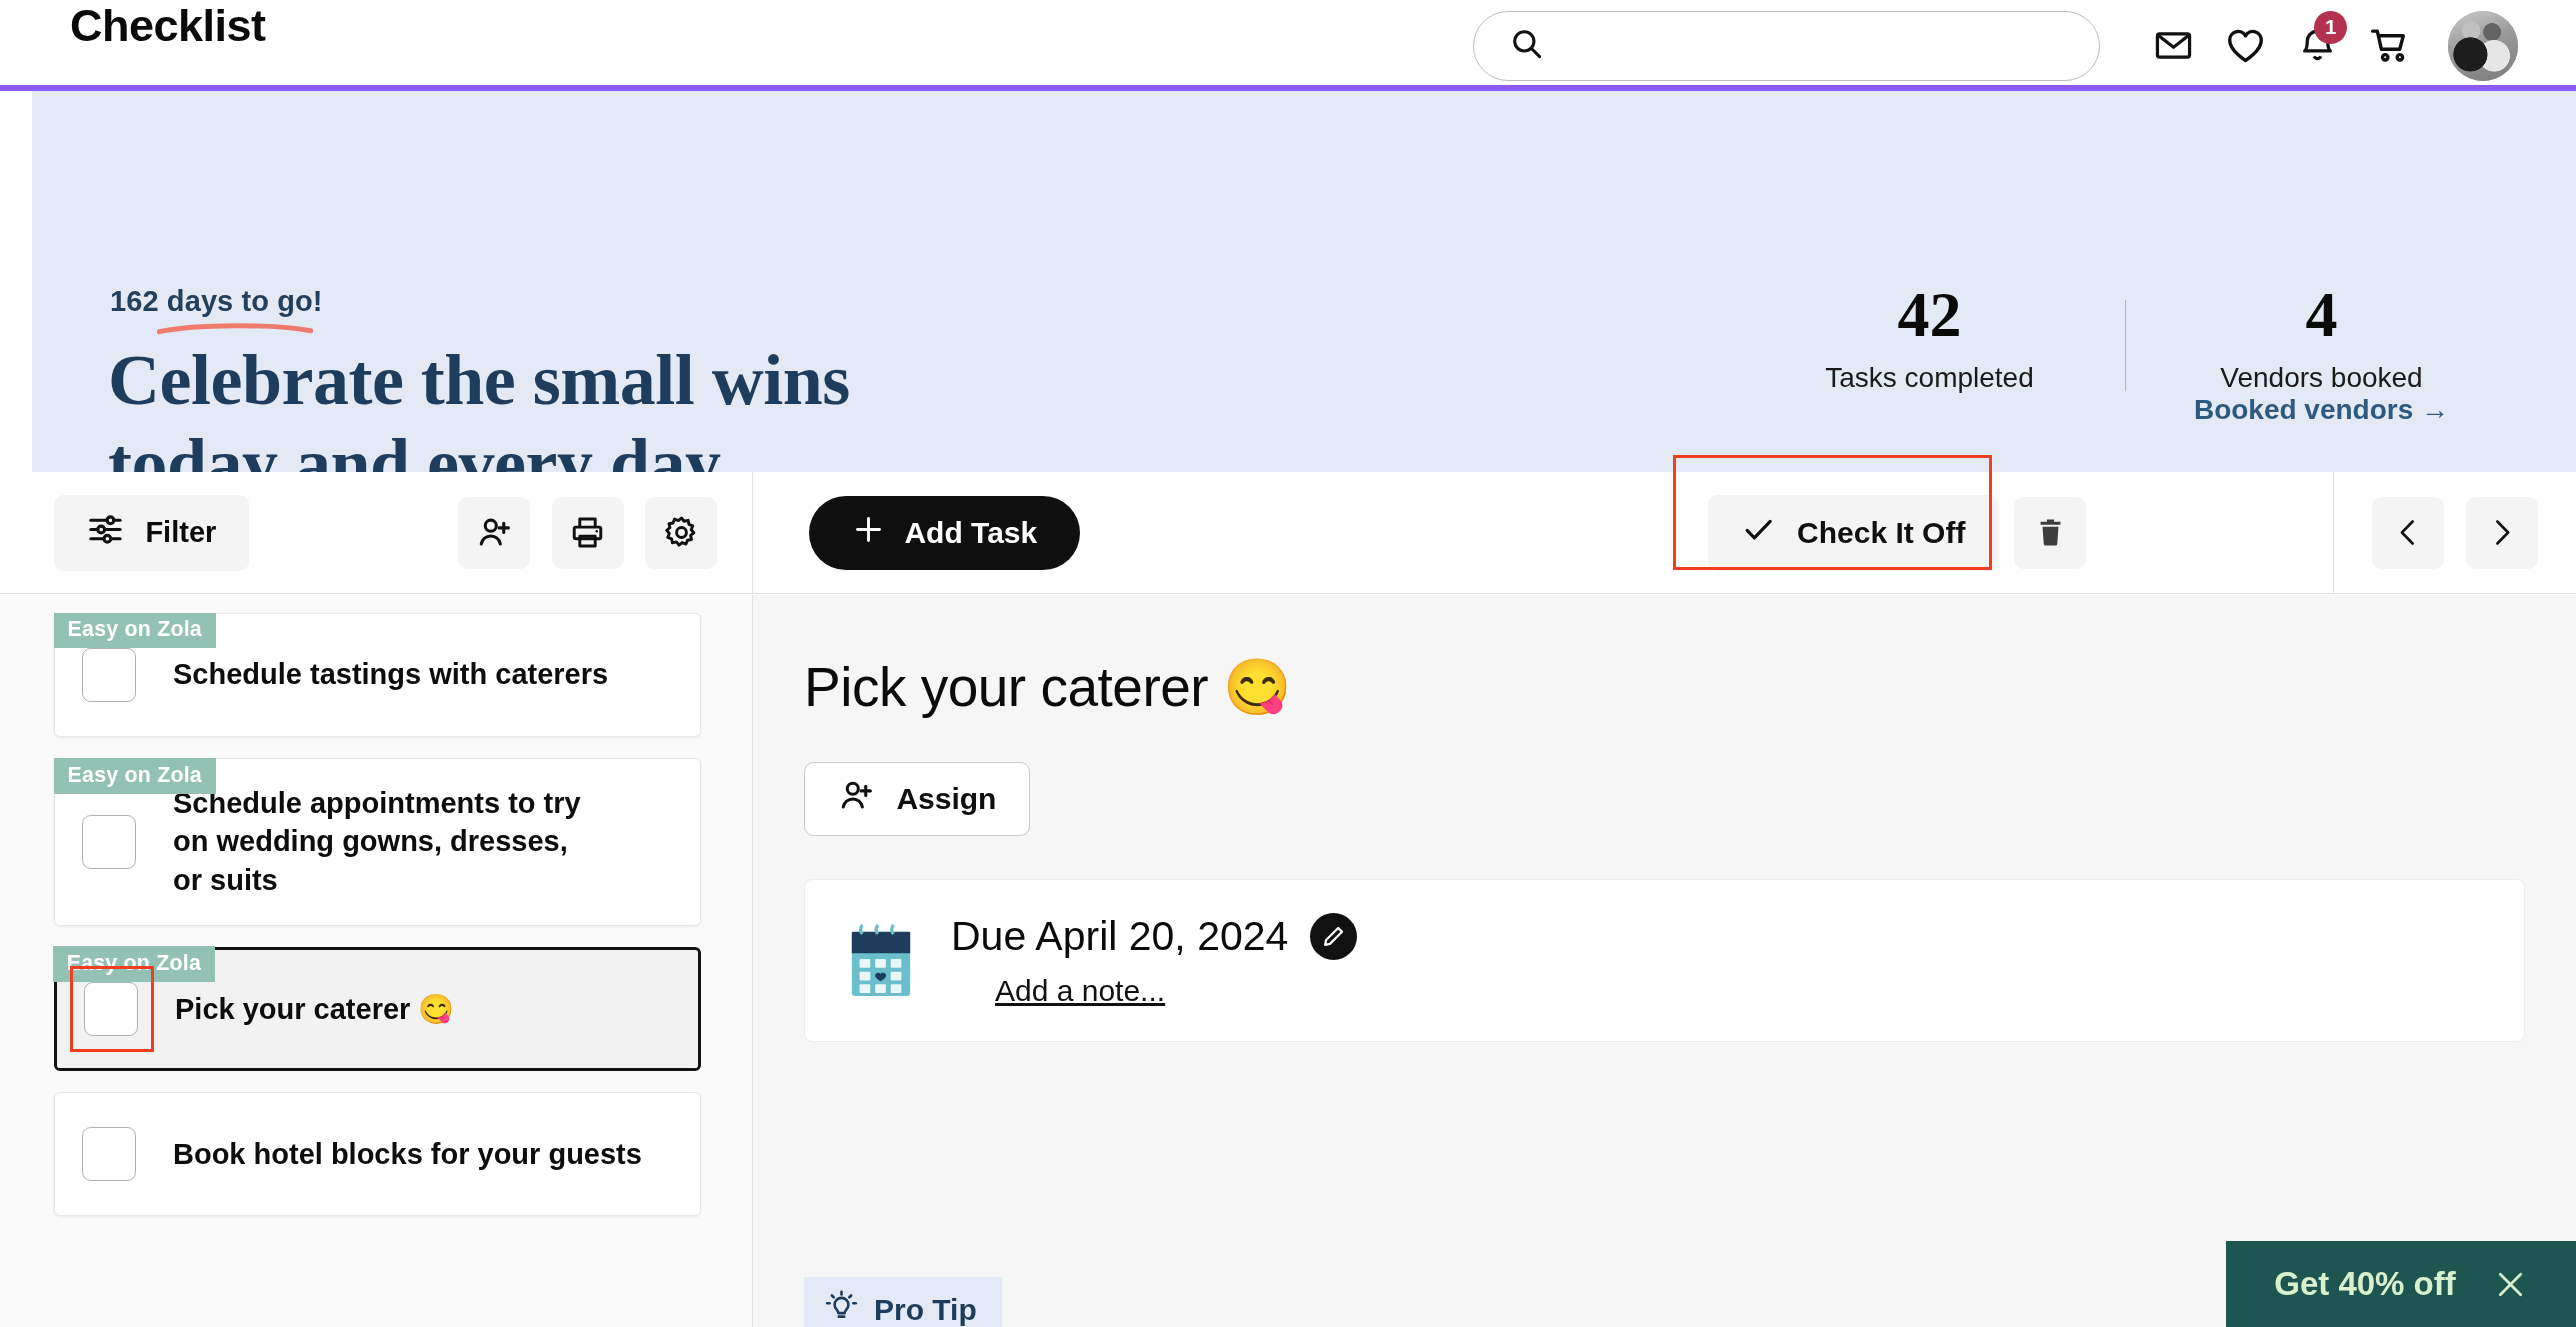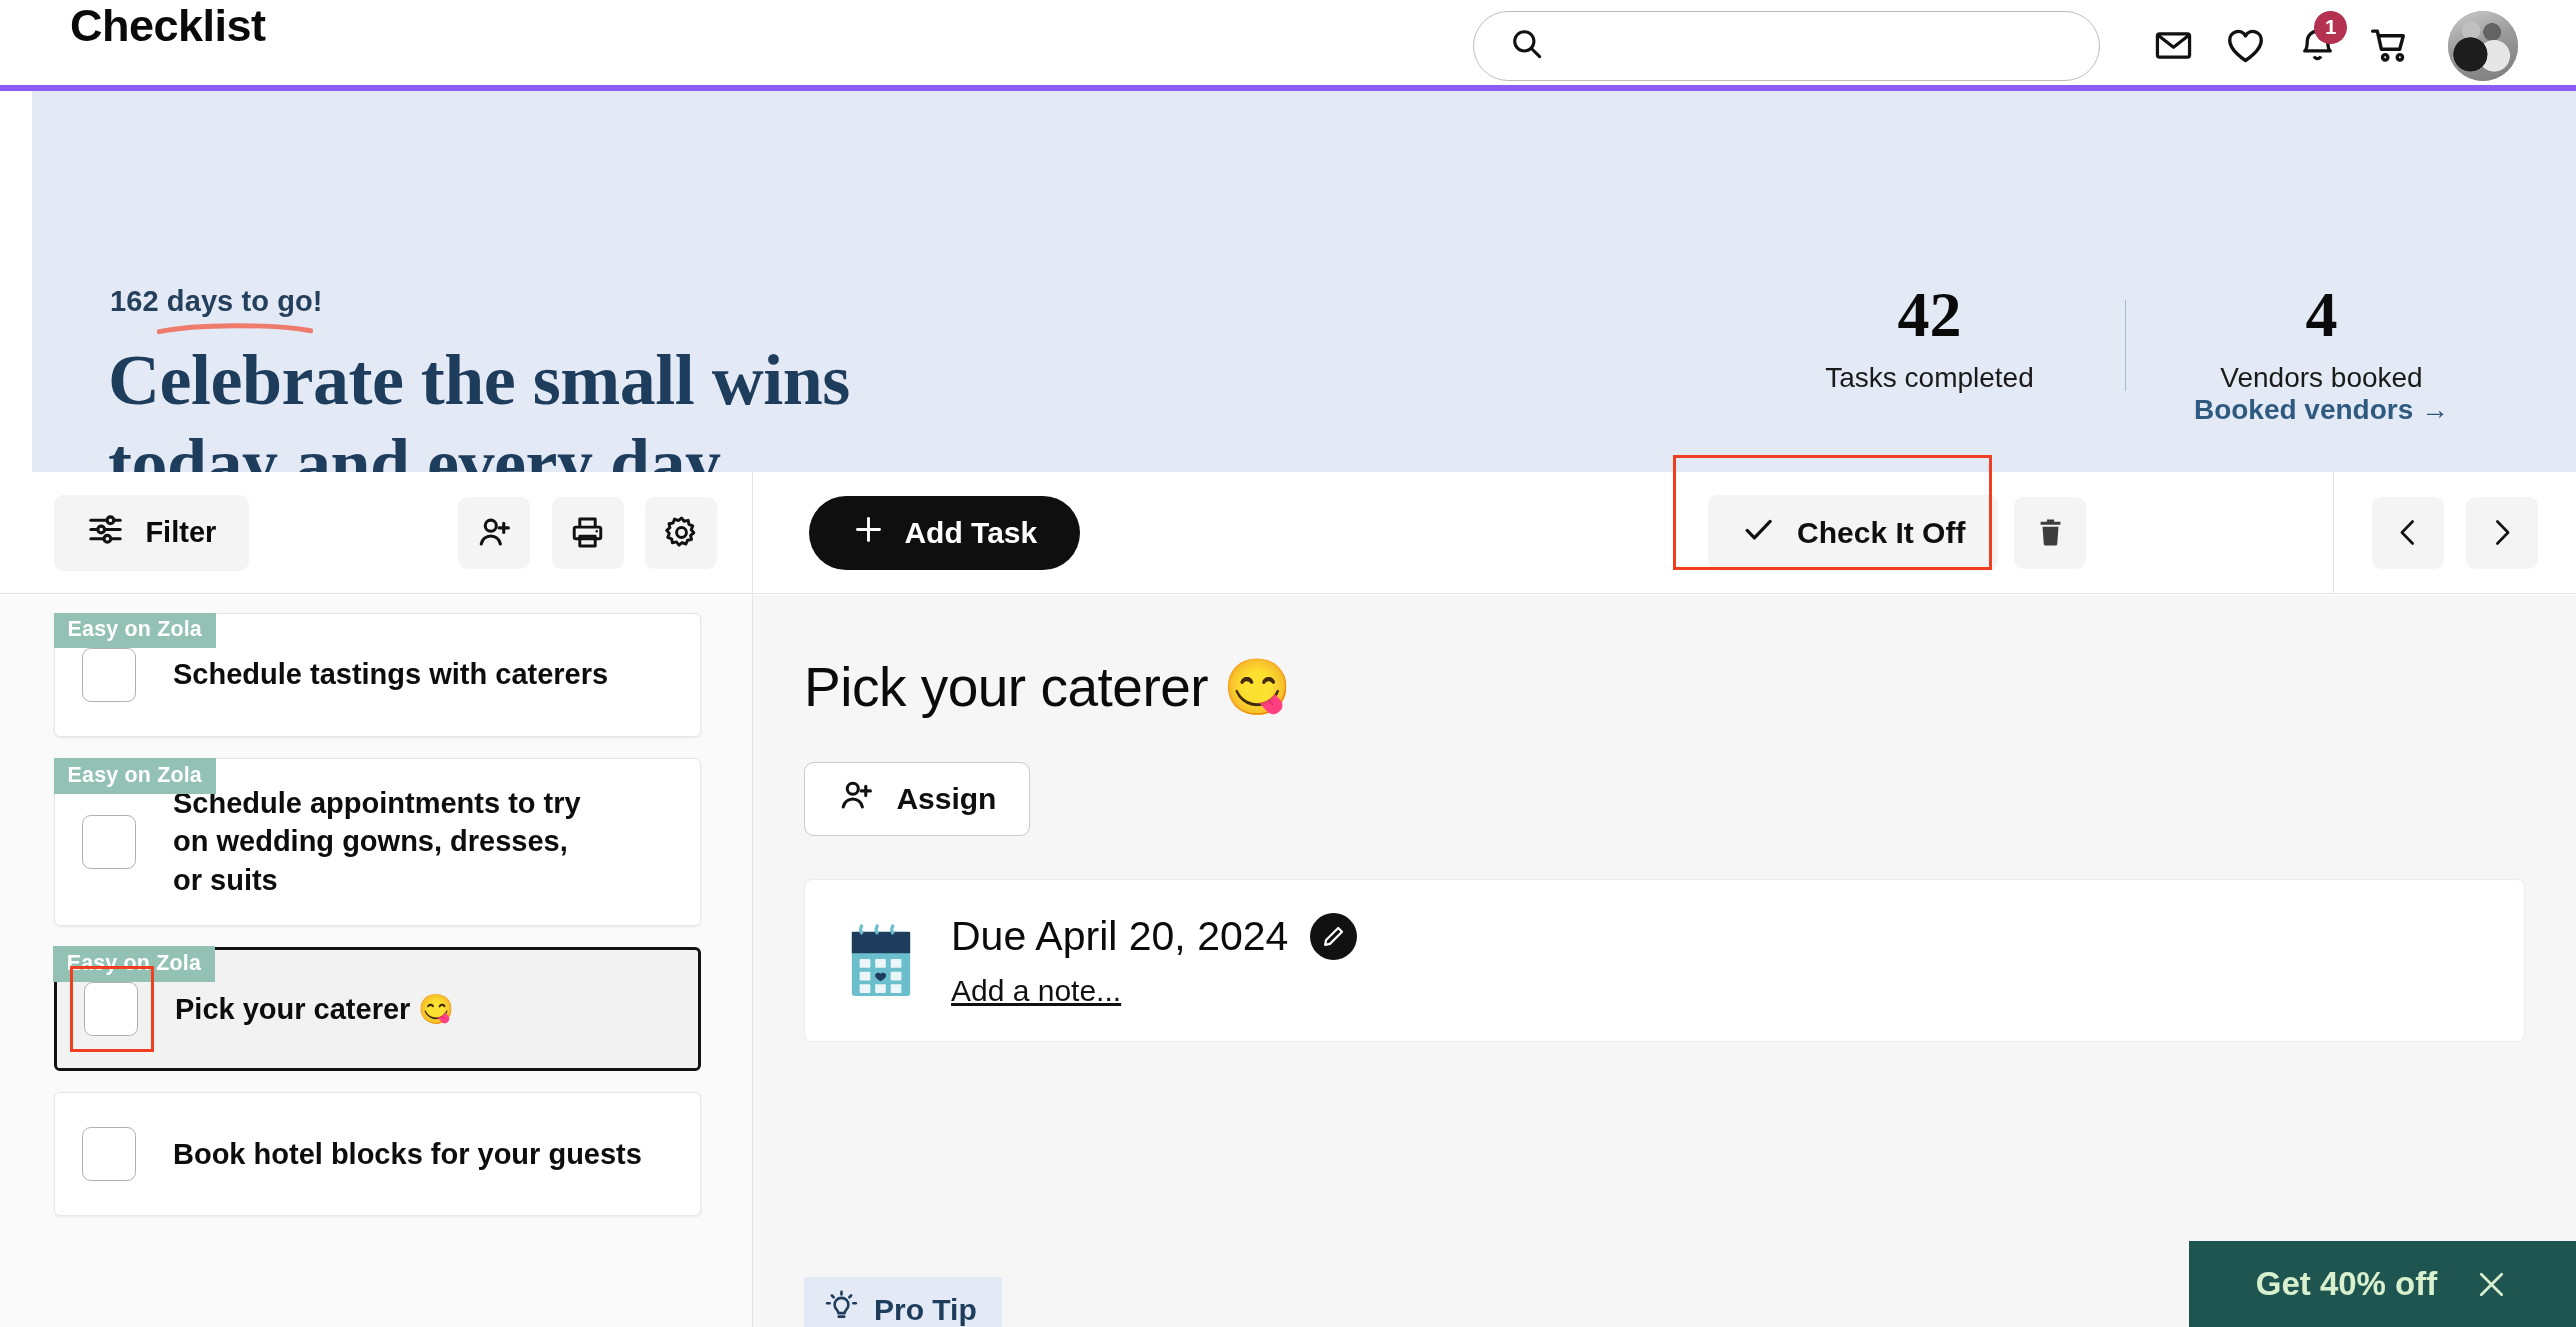--- a/index.html
+++ b/index.html
@@ -310,35 +310,36 @@
     background: #111;
     display: flex; align-items: center; justify-content: center;
     cursor: pointer;
   }
   .add-note {
     margin-top: 13.6px;
     font-size: 30px; color: #111;
     text-decoration: underline;
     cursor: pointer;
     display: inline-block;
+    margin-left: 44px;
   }
   .protip-wrap { position: absolute; left: 51px; top: 682px; }
   .protip-tab {
     background: #e3eaf5;
     display: inline-flex; align-items: center; gap: 15.6px;
     padding: 12.6px 25px 12.6px 21.4px;
     color: #1e3d5c;
     font-size: 30px; font-weight: 700;
   }
 
   
   .promo {
     position: absolute;
     right: 0; bottom: 0;
-    width: 387px; height: 86px;
+    width: 350px; height: 86px;
     background: #1f5551;
     display: flex; align-items: center; justify-content: center; gap: 37px;
   }
   .promo-text {
     font-size: 33px; font-weight: 700;
     color: #d9f0cf;
   }
   .promo-close { cursor: pointer; display: flex; }
 </style>
 </head>

